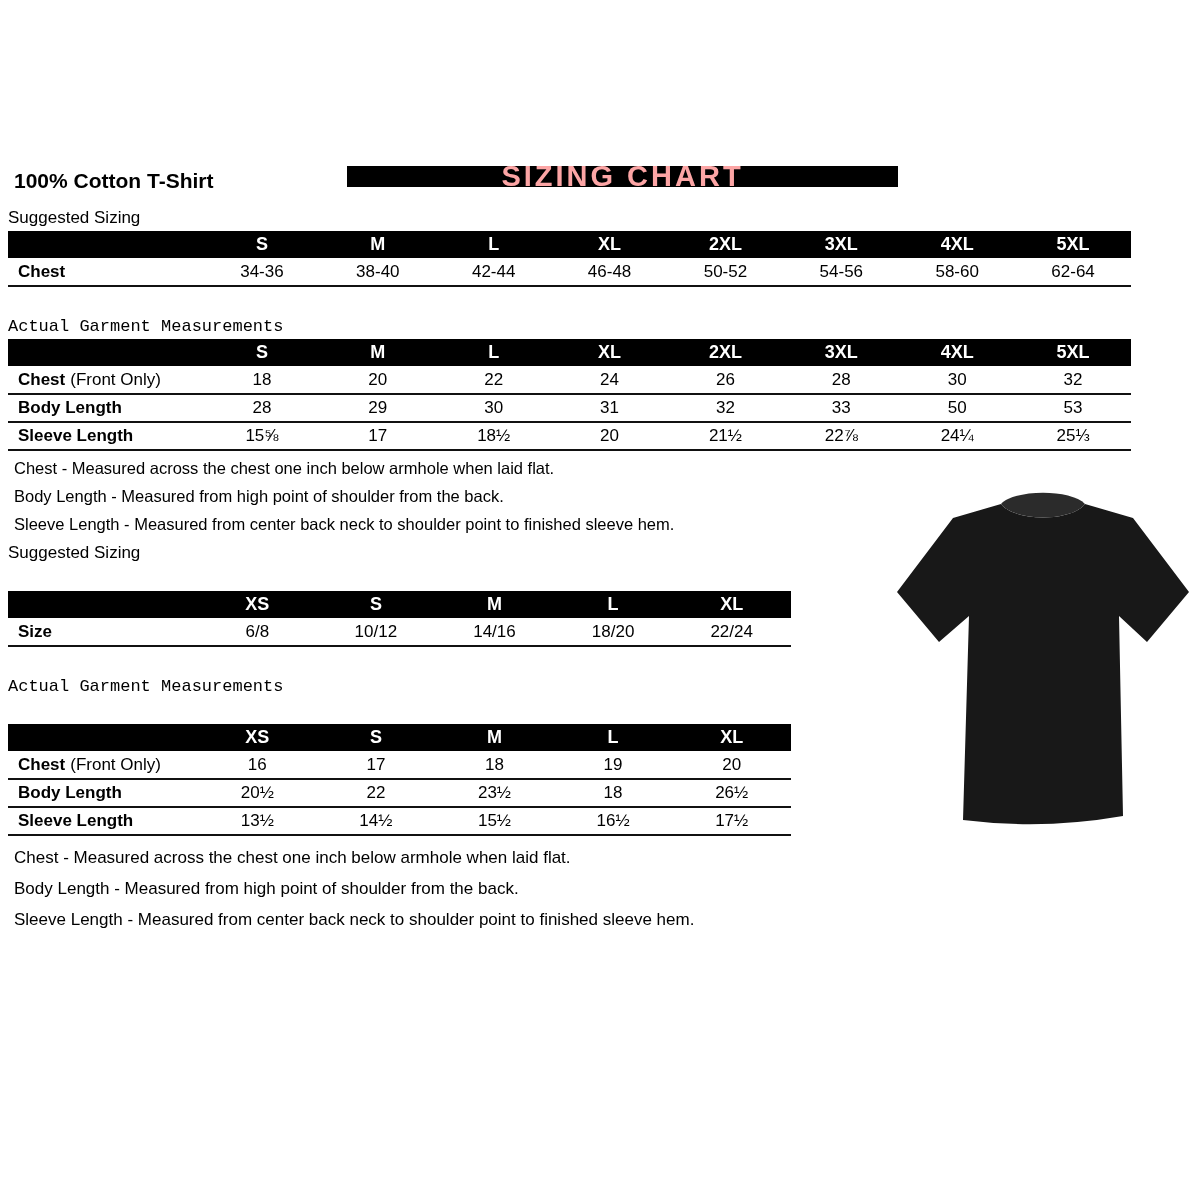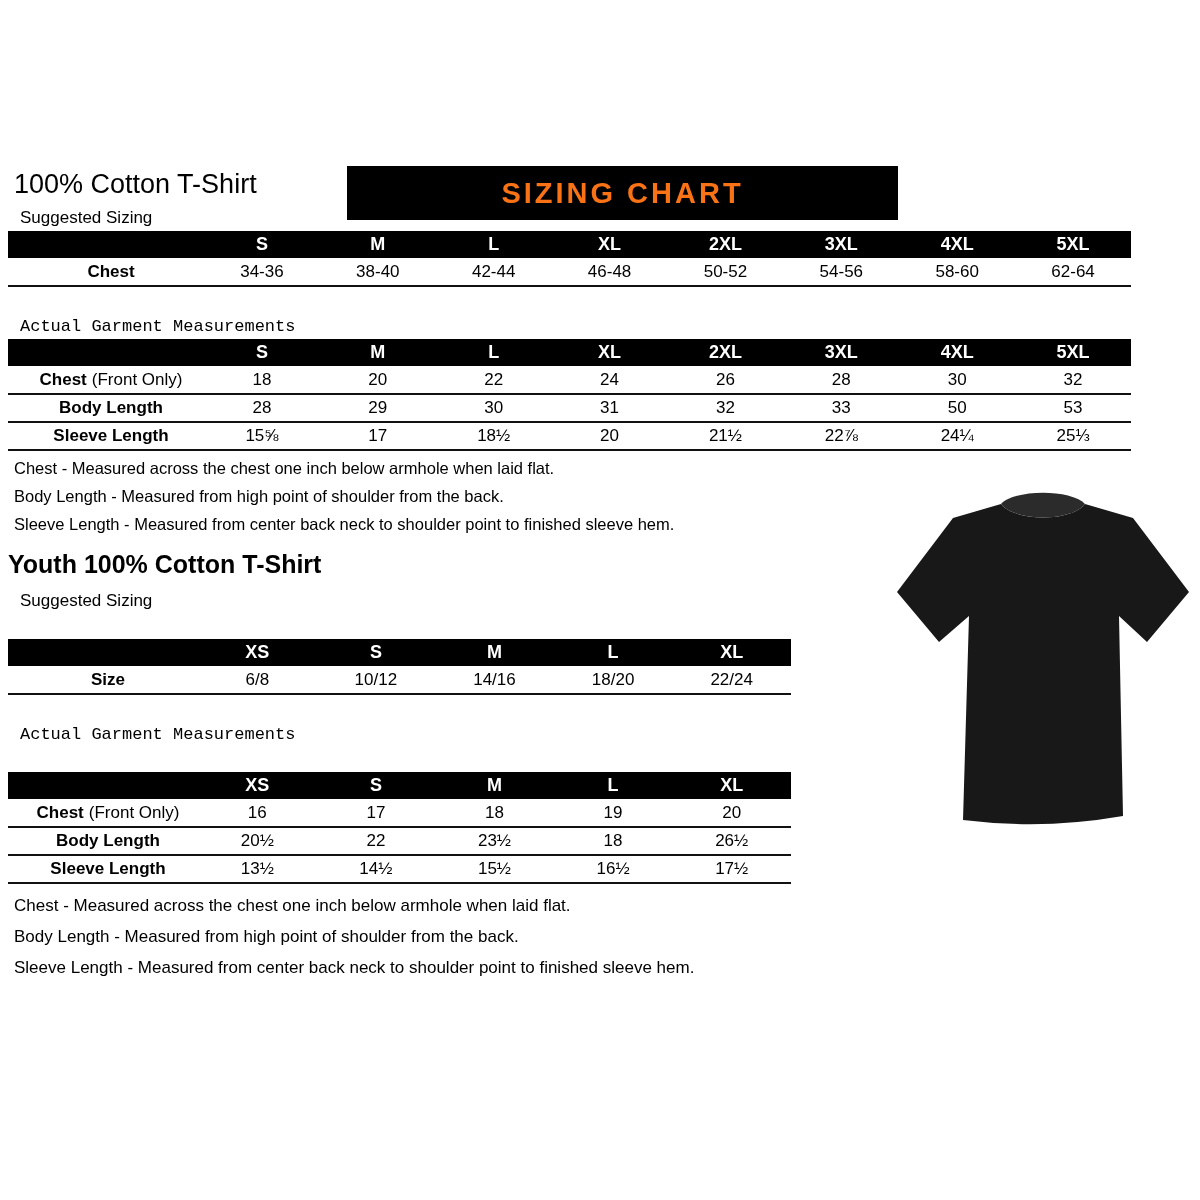--- a/index.html
+++ b/index.html
@@ -5,44 +5,44 @@
   * { margin:0; padding:0; box-sizing:border-box; }
   html, body { background:#ffffff; }
   body {
     width:1200px; height:1200px; position:relative;
     font-family:"Liberation Sans", sans-serif; color:#000;
     overflow:hidden;
   }
   .page { position:absolute; inset:0; }
 
   .header-row { position:absolute; left:0; top:166px; width:1200px; height:40px; }
-  .page-title { position:absolute; left:14px; top:3px; font-size:27px; font-weight:400; }
+  .page-title { position:absolute; left:14px; top:3px; font-size:21px; font-weight:700; }
   .banner {
-    position:absolute; left:347px; top:0; width:551px; height:54px;
-    background:#000; color:#f97316; font-weight:bold; font-size:29px; letter-spacing:3px;
+    position:absolute; left:347px; top:0; width:551px; height:21px;
+    background:#000; color:#fca5a5; font-weight:bold; font-size:29px; letter-spacing:3px;
     display:flex; align-items:center; justify-content:center;
   }
 
   .content { position:absolute; left:0; top:208px; width:1200px; }
-  .section-label { margin-left:20px; font-size:17px; font-weight:400; }
+  .section-label { margin-left:8px; font-size:17px; font-weight:400; }
   .mt-first { margin-top:0; margin-bottom:3px; }
   .mt-section { margin-top:30px; margin-bottom:3px;font-family:Liberation Mono, monospace; }
 
   table { border-collapse:collapse; table-layout:fixed; margin-left:8px; }
   table.adult { width:1123px; }
   table.youth { width:783px;margin-top:28px; }
   th {
     background:#000; color:#fff; font-size:18px; font-weight:bold;
     height:27px; text-align:center; padding:0;
   }
   td {
     font-size:17px; text-align:center; height:28px;
     border-bottom:2px solid #111; padding:0;
   }
-  td.label-cell { text-align:center; padding-left:10px; }
+  td.label-cell { text-align:left; padding-left:10px; }
   .row-label { font-weight:bold; }
   .row-suffix { font-weight:400; margin-left:5px; }
 
   .notes { margin:8px 0 0 14px; }
   .note { font-size:16.5px; margin-bottom:9px; }
   .notes-youth { margin:12px 0 0 14px; }
   .notes-youth .note { font-size:17px; margin-bottom:11px; }
 
   .youth-title { margin:16px 0 12px 8px; font-size:25px; font-weight:bold; }
 
@@ -149,21 +149,20 @@
         </tr>
       </tbody>
     </table>
 
     <div class="notes">
       <div class="note">Chest - Measured across the chest one inch below armhole when laid flat.</div>
       <div class="note">Body Length - Measured from high point of shoulder from the back.</div>
       <div class="note">Sleeve Length - Measured from center back neck to shoulder point to finished sleeve hem.</div>
     </div>
 
-    <div class="youth-title">Youth 100% Cotton T-Shirt</div>
 
     <div class="section-label" style="margin-bottom:3px">Suggested Sizing</div>
     <table class="youth">
       <colgroup>
           <col style="width:190px">
           <col span="5">
         </colgroup>
       <thead>
         <tr>
           <th></th>

